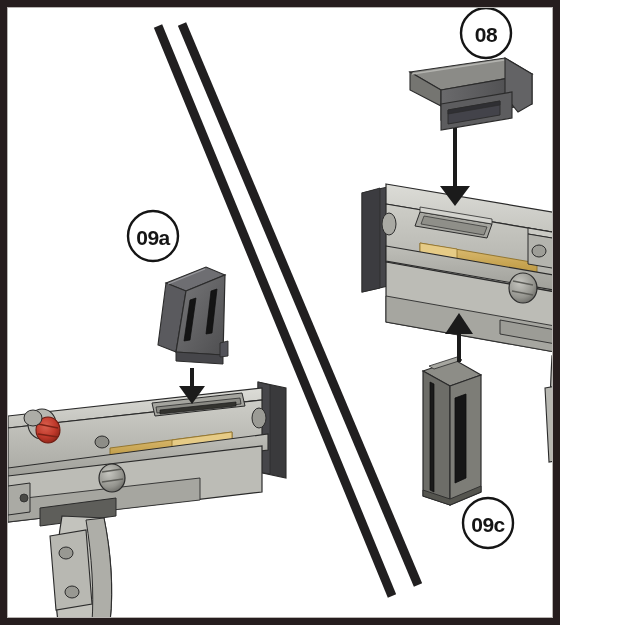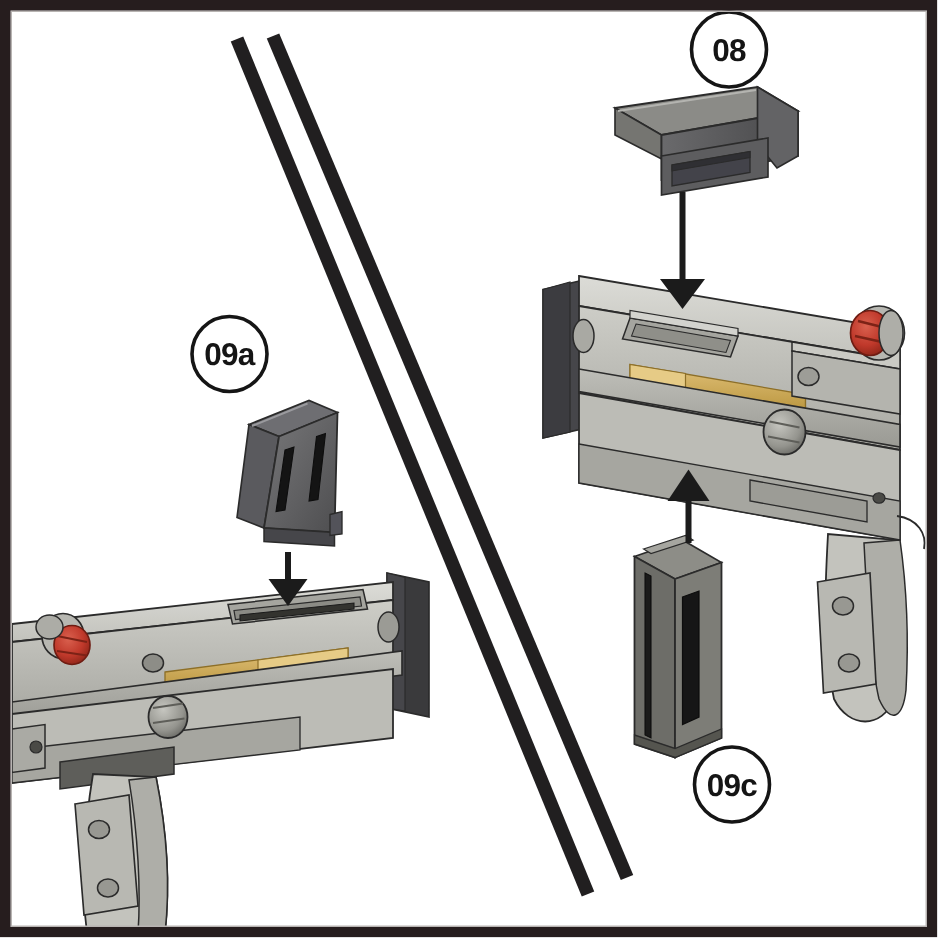--- a/index.html
+++ b/index.html
@@ -3,21 +3,21 @@
 <meta charset="utf-8">
 <style>
   html, body {
     margin: 0;
     padding: 0;
     background: #ffffff;
     font-family: "Liberation Sans", sans-serif;
   }
   #page {
     position: relative;
-    width: 625px;
+    width: 560px;
     height: 625px;
     background: #ffffff;
     overflow: hidden;
   }
   
   #frame-border {
     position: absolute;
     inset: 0;
     border: 7px solid #261d1e;
     box-sizing: border-box;

